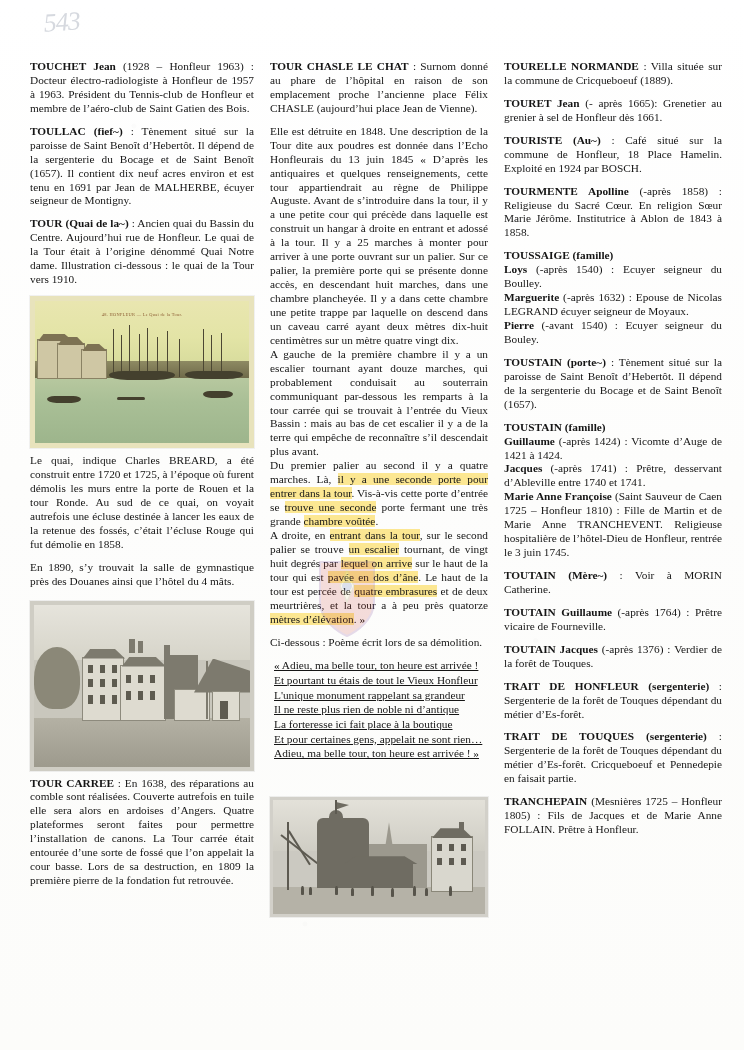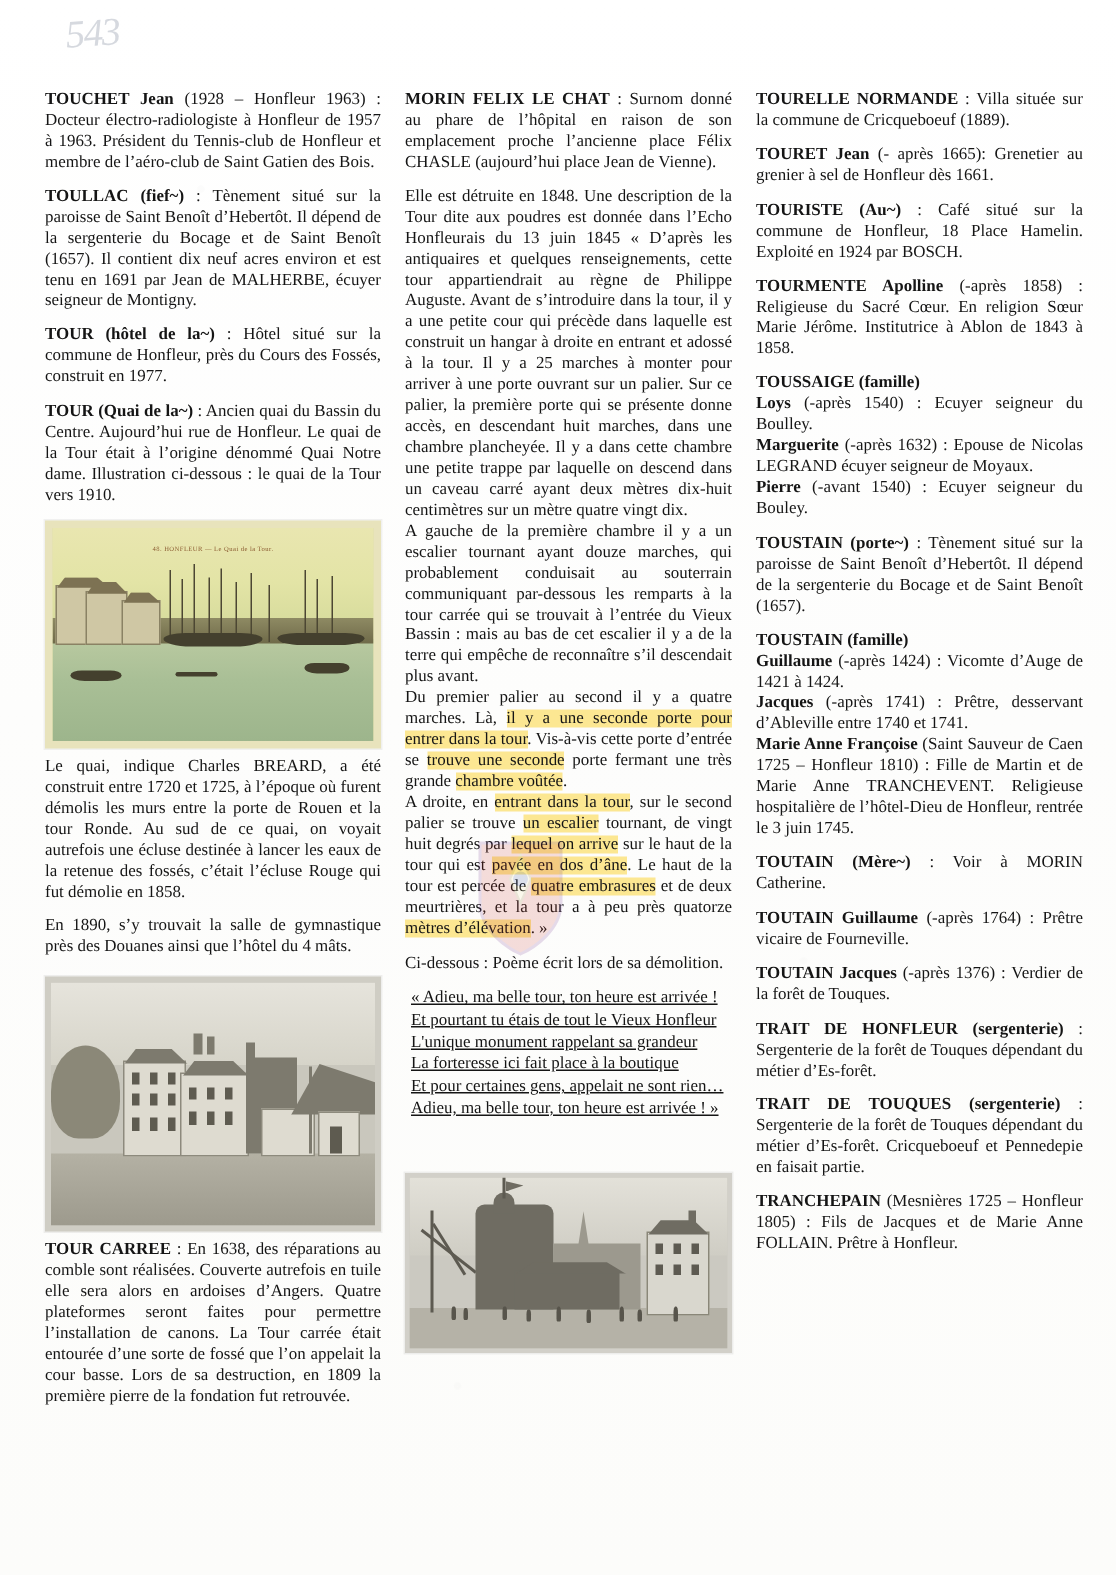--- a/index.html
+++ b/index.html
@@ -118,21 +118,20 @@
 <div class="pagenum">543</div>
 
 <div class="columns">
 
   <div class="col col-1">
 
     <p class="e"><span class="hw">TOUCHET Jean</span><span> (1928 – Honfleur 1963) : Docteur électro-radiologiste à Honfleur de 1957 à 1963. Président du Tennis-club de Honfleur et membre de l’aéro-club de Saint Gatien des Bois.</span></p>
 
     <p class="e"><span class="hw">TOULLAC (fief~)</span><span> : Tènement situé sur la paroisse de Saint Benoît d’Hebertôt. Il dépend de la sergenterie du Bocage et de Saint Benoît (1657). Il contient dix neuf acres environ et est tenu en 1691 par Jean de MALHERBE, écuyer seigneur de Montigny.</span></p>
 
-    <p class="e"><span class="hw">TOUR (hôtel de la~)</span><span> : Hôtel situé sur la commune de Honfleur, près du Cours des Fossés, construit en 1977.</span></p>
 
     <p class="e"><span class="hw">TOUR (Quai de la~)</span><span> : Ancien quai du Bassin du Centre. Aujourd’hui rue de Honfleur. Le quai de la Tour était à l’origine dénommé Quai Notre dame. Illustration ci-dessous : le quai de la Tour vers 1910.</span></p>
 
     <figure class="pc">
       <div class="frame">
         <div class="sky"></div>
         <div class="water"></div>
         <div class="shore"></div>
 
         <div class="bldg" style="left:2px;top:38px;width:34px;height:38px;"></div>
@@ -205,21 +204,21 @@
         <div class="ph-dark" style="left:172px;top:56px;width:1.5px;height:58px;"></div>
       </div>
     </figure>
 
     <p class="e" style="margin-top:4px;"><span class="hw">TOUR CARREE</span><span> : En 1638, des réparations au comble sont réalisées. Couverte autrefois en tuile elle sera alors en ardoises d’Angers. Quatre plateformes seront faites pour permettre l’installation de canons. La Tour carrée était entourée d’une sorte de fossé que l’on appelait la cour basse. Lors de sa destruction, en 1809 la première pierre de la fondation fut retrouvée.</span></p>
 
   </div>
 
   <div class="col col-2">
 
-    <p class="e"><span class="hw">MORIN FELIX LE CHAT</span><span> : Surnom donné au phare de l’hôpital en raison de son emplacement proche l’ancienne place Félix CHASLE (aujourd’hui place Jean de Vienne).</span></p>
+    <p class="e"><span class="hw">TOUR CHASLE LE CHAT</span><span> : Surnom donné au phare de l’hôpital en raison de son emplacement proche l’ancienne place Félix CHASLE (aujourd’hui place Jean de Vienne).</span></p>
 
 
     <p class="e tight">Elle est détruite en 1848. Une description de la Tour dite aux poudres est donnée dans l’Echo Honfleurais du 13 juin 1845 « D’après les antiquaires et quelques renseignements, cette tour appartiendrait au règne de Philippe Auguste. Avant de s’introduire dans la tour, il y a une petite cour qui précède dans laquelle est construit un hangar à droite en entrant et adossé à la tour. Il y a 25 marches à monter pour arriver à une porte ouvrant sur un palier. Sur ce palier, la première porte qui se présente donne accès, en descendant huit marches, dans une chambre plancheyée. Il y a dans cette chambre une petite trappe par laquelle on descend dans un caveau carré ayant deux mètres dix-huit centimètres sur un mètre quatre vingt dix.</p>
 
     <p class="e tight">A gauche de la première chambre il y a un escalier tournant ayant douze marches, qui probablement conduisait au souterrain communiquant par-dessous les remparts à la tour carrée qui se trouvait à l’entrée du Vieux Bassin : mais au bas de cet escalier il y a de la terre qui empêche de reconnaître s’il descendait plus avant.</p>
 
     <div class="watermark">
       <svg viewBox="0 0 62 80" width="62" height="80" aria-hidden="true">
         <path d="M4 4 H58 V44 C58 62 40 74 31 78 C22 74 4 62 4 44 Z" fill="#c8372d" stroke="#6d2a8a" stroke-width="2"></path>
         <path d="M31 12 L38 28 L31 44 L24 28 Z" fill="#f2e4a0" stroke="#8a6a1f" stroke-width="1.5"></path>
@@ -230,20 +229,21 @@
     <p class="e tight"><span>Du premier palier au second il y a quatre marches. Là, </span><span class="hl">il y a une seconde porte pour entrer dans la tour</span><span>. Vis-à-vis cette porte d’entrée se </span><span class="hl">trouve une seconde</span><span> porte fermant une très grande </span><span class="hl">chambre voûtée</span><span>.</span></p>
 
     <p class="e"><span>A droite, en </span><span class="hl">entrant dans la tour</span><span>, sur le second palier se trouve </span><span class="hl">un escalier</span><span> tournant, de vingt huit degrés par </span><span class="hl">lequel on arrive</span><span> sur le haut de la tour qui est </span><span class="hl">pavée en dos d’âne</span><span>. Le haut de la tour est percée de </span><span class="hl">quatre embrasures</span><span> et de deux meurtrières, et la tour a à peu près quatorze </span><span class="hl">mètres d’élévation</span><span>. »</span></p>
 
     <p class="e" style="margin-top:6px;">Ci-dessous : Poème écrit lors de sa démolition.</p>
 
     <div class="poem">
       <span>« Adieu, ma belle tour, ton heure est arrivée !</span>
       <span>Et pourtant tu étais de tout le Vieux Honfleur</span>
       <span>L'unique monument rappelant sa grandeur</span>
+      <span>Il ne reste plus rien de noble ni d’antique</span>
       <span>La forteresse ici fait place à la boutique</span>
       <span>Et pour certaines gens, appelait ne sont rien…</span>
       <span>Adieu, ma belle tour, ton heure est arrivée ! »</span>
     </div>
 
     <figure class="photo2" style="margin-top:36px;">
       <div class="p2-inner">
         <div class="p2-sky"></div>
         <div class="p2-ground"></div>
 

